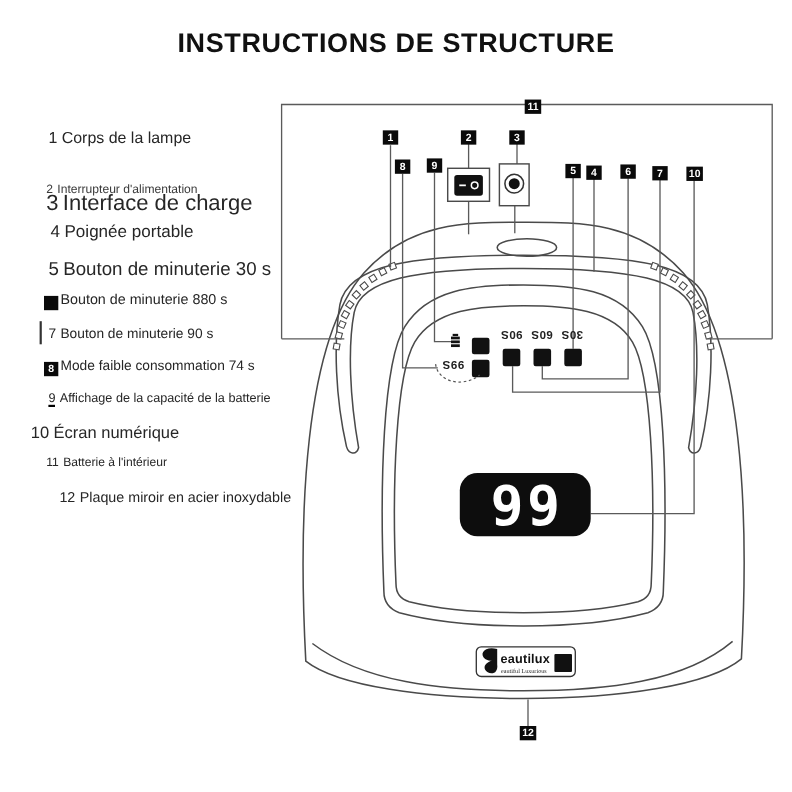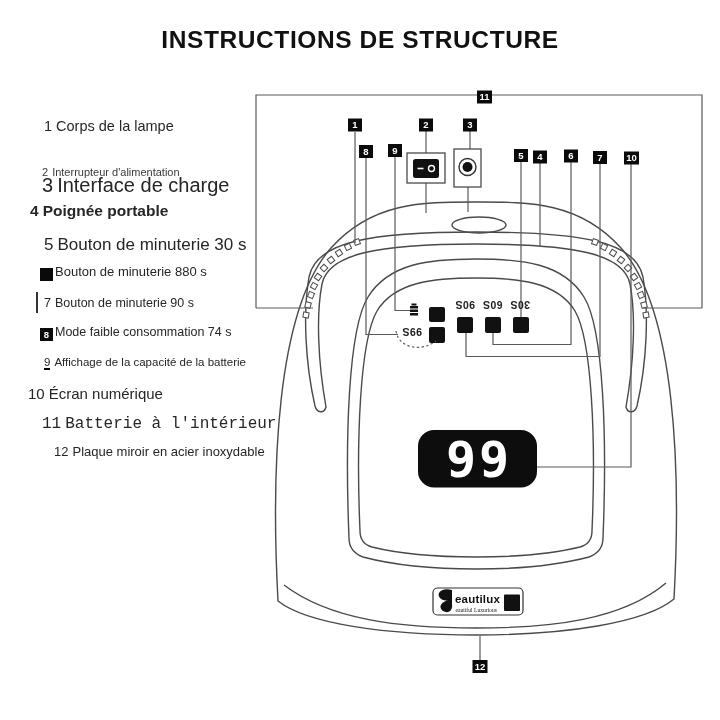--- a/index.html
+++ b/index.html
@@ -32,29 +32,29 @@
 </head>
 <body>
 
 <div id="stage">
   <div id="title">INSTRUCTIONS DE STRUCTURE</div>
 
   <div>
     <div class="li" style="top:118px;left:44px;font-size:14.5px;"><span class="num">1</span><span>Corps de la lampe</span></div>
     <div class="li" style="top:149px;left:42px;font-size:11px;color:#3a3a3a;margin-top:17px;"><span class="num">2</span><span>Interrupteur d'alimentation</span></div>
     <div class="li" style="top:174px;left:42px;font-size:20px;"><span class="num">3</span><span>Interface de charge</span></div>
-    <div class="li" style="top:202px;left:30px;font-size:15.5px;font-weight:bold;"><span class="num">4</span><span>Poignée portable</span></div>
+    <div class="li" style="top:202px;left:46px;font-size:15.5px;"><span class="num">4</span><span>Poignée portable</span></div>
     <div class="li" style="top:235px;left:44px;font-size:17px;"><span class="num">5</span><span>Bouton de minuterie 30 s</span></div>
     <div class="li" style="top:264px;left:40px;font-size:13px;"><span class="nbadge hidden-num">6</span><span>Bouton de minuterie 880 s</span></div>
     <div class="vbar" style="top:292px;height:21px;"></div>
     <div class="li" style="top:296px;left:44px;font-size:12.5px;"><span class="num">7</span><span>Bouton de minuterie 90 s</span></div>
     <div class="li" style="top:325px;left:40px;font-size:12.5px;"><span class="nbadge">8</span><span>Mode faible consommation 74 s</span></div>
     <div class="li" style="top:356px;left:44px;font-size:11.5px;"><span class="num underline9">9</span><span>Affichage de la capacité de la batterie</span></div>
     <div class="li" style="top:385px;left:28px;font-size:15px;"><span class="num">10</span><span>Écran numérique</span></div>
-    <div class="li" style="top:415px;left:42px;font-size:16px;font-family:Liberation Mono, monospace;"><span class="num">11</span><span>Batterie à l'intérieur</span></div>
+    <div class="li" style="top:415px;left:42px;font-size:11px;"><span class="num">11</span><span>Batterie à l'intérieur</span></div>
     <div class="li" style="top:444px;left:42px;font-size:13px;margin-left:12px;"><span class="num">12</span><span>Plaque miroir en acier inoxydable</span></div>
   </div>
 
   <svg width="720" height="720" viewBox="0 0 720 720">
 
     <path class="cl" d="M256,308 L256,95 L702,95 L702,308"></path>
 
     <path class="ln" fill="#ffffff" d="M278,601 C271,470 276,310 331,248 C373,201 425,202 476,202 C527,202 579,201 621,248
          C676,310 681,470 674,599 C645,623 565,635 476,635 C387,635 307,624 278,601 Z"></path>
 

